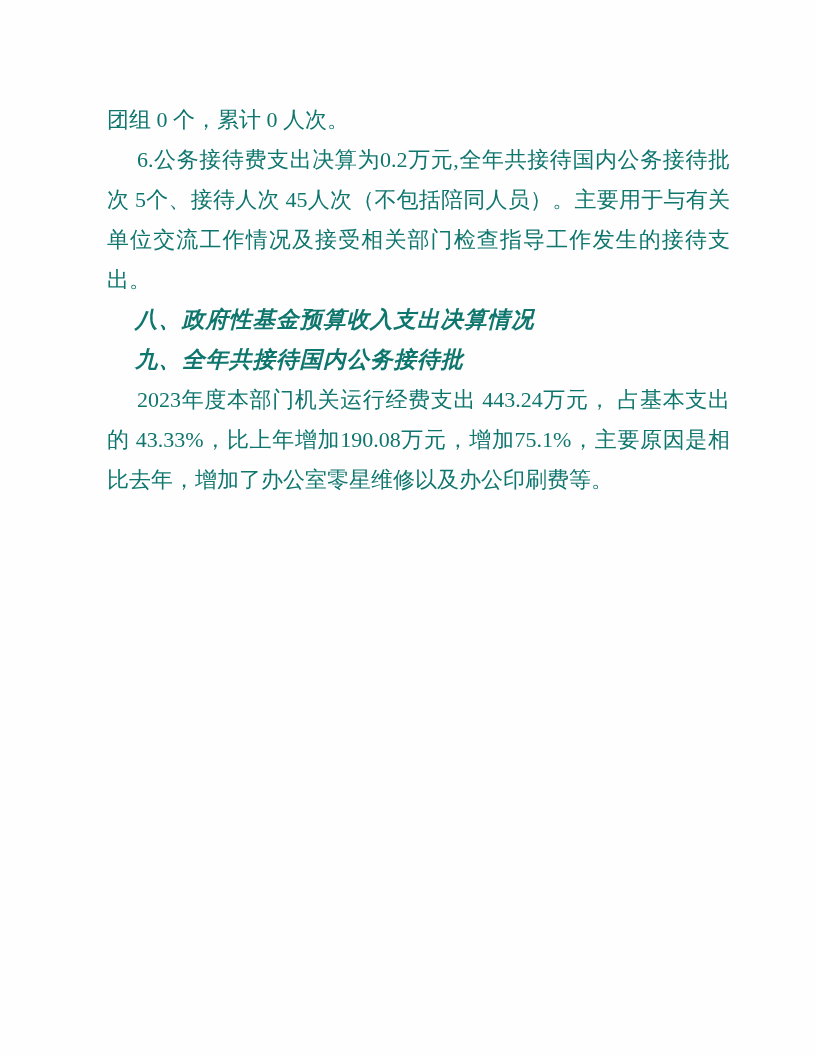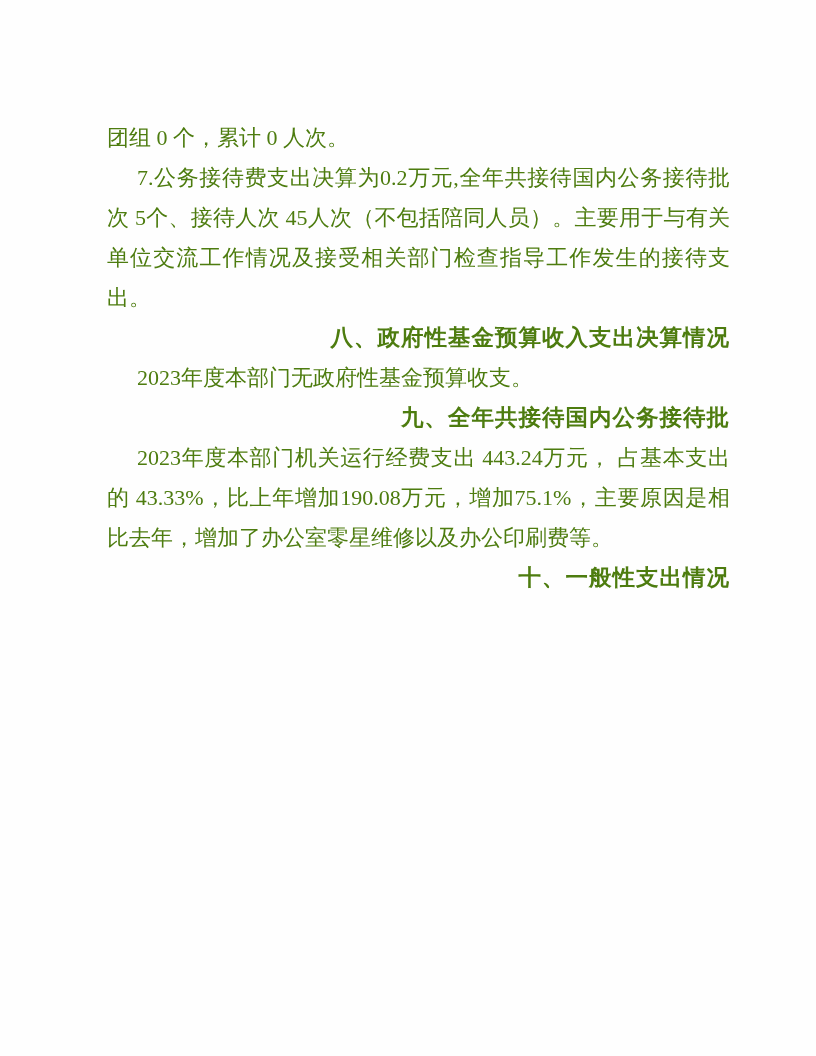--- a/index.html
+++ b/index.html
@@ -10,51 +10,50 @@
   .page {
     position: relative;
     width: 816px;
     height: 1056px;
     background: #fefefe;
     overflow: hidden;
   }
   .doc {
     position: absolute;
     left: 107px;
-    top: 118px;
+    top: 100px;
     width: 623px;
     font-family: "Liberation Serif", "DejaVu Serif", serif;
     font-size: 22px;
     line-height: 40px;
-    color: #4d7c0f;
+    color: #0f766e;
     text-align: justify;
     text-justify: inter-ideograph;
   }
   .doc p {
     margin: 0;
     padding: 0;
   }
   .doc p.indent {
     text-indent: 30px;
   }
   .doc p.heading {
     font-family: "Liberation Sans", "DejaVu Sans", sans-serif;
     font-weight: 700;
     font-size: 22.5px;
     letter-spacing: 1px;
-    text-align: right;
+    text-align: left;
     text-indent: 28px;
+    font-style: italic;
   }
 </style>
 </head>
 <body>
 
 <div class="page">
   <div class="doc">
       <p class="body">团组 0 个，累计 0 人次。</p>
-      <p class="body indent">7.公务接待费支出决算为0.2万元,全年共接待国内公务接待批 次 5个、接待人次 45人次（不包括陪同人员）。主要用于与有关单位交流工作情况及接受相关部门检查指导工作发生的接待支出。</p>
+      <p class="body indent">6.公务接待费支出决算为0.2万元,全年共接待国内公务接待批 次 5个、接待人次 45人次（不包括陪同人员）。主要用于与有关单位交流工作情况及接受相关部门检查指导工作发生的接待支出。</p>
       <p class="heading indent">八、政府性基金预算收入支出决算情况</p>
-      <p class="body indent">2023年度本部门无政府性基金预算收支。</p>
       <p class="heading indent">九、全年共接待国内公务接待批</p>
       <p class="body indent">2023年度本部门机关运行经费支出 443.24万元， 占基本支出的 43.33%，比上年增加190.08万元，增加75.1%，主要原因是相比去年，增加了办公室零星维修以及办公印刷费等。</p>
-      <p class="heading indent">十、一般性支出情况</p>
     </div>
 </div>
 
 </body></html>

